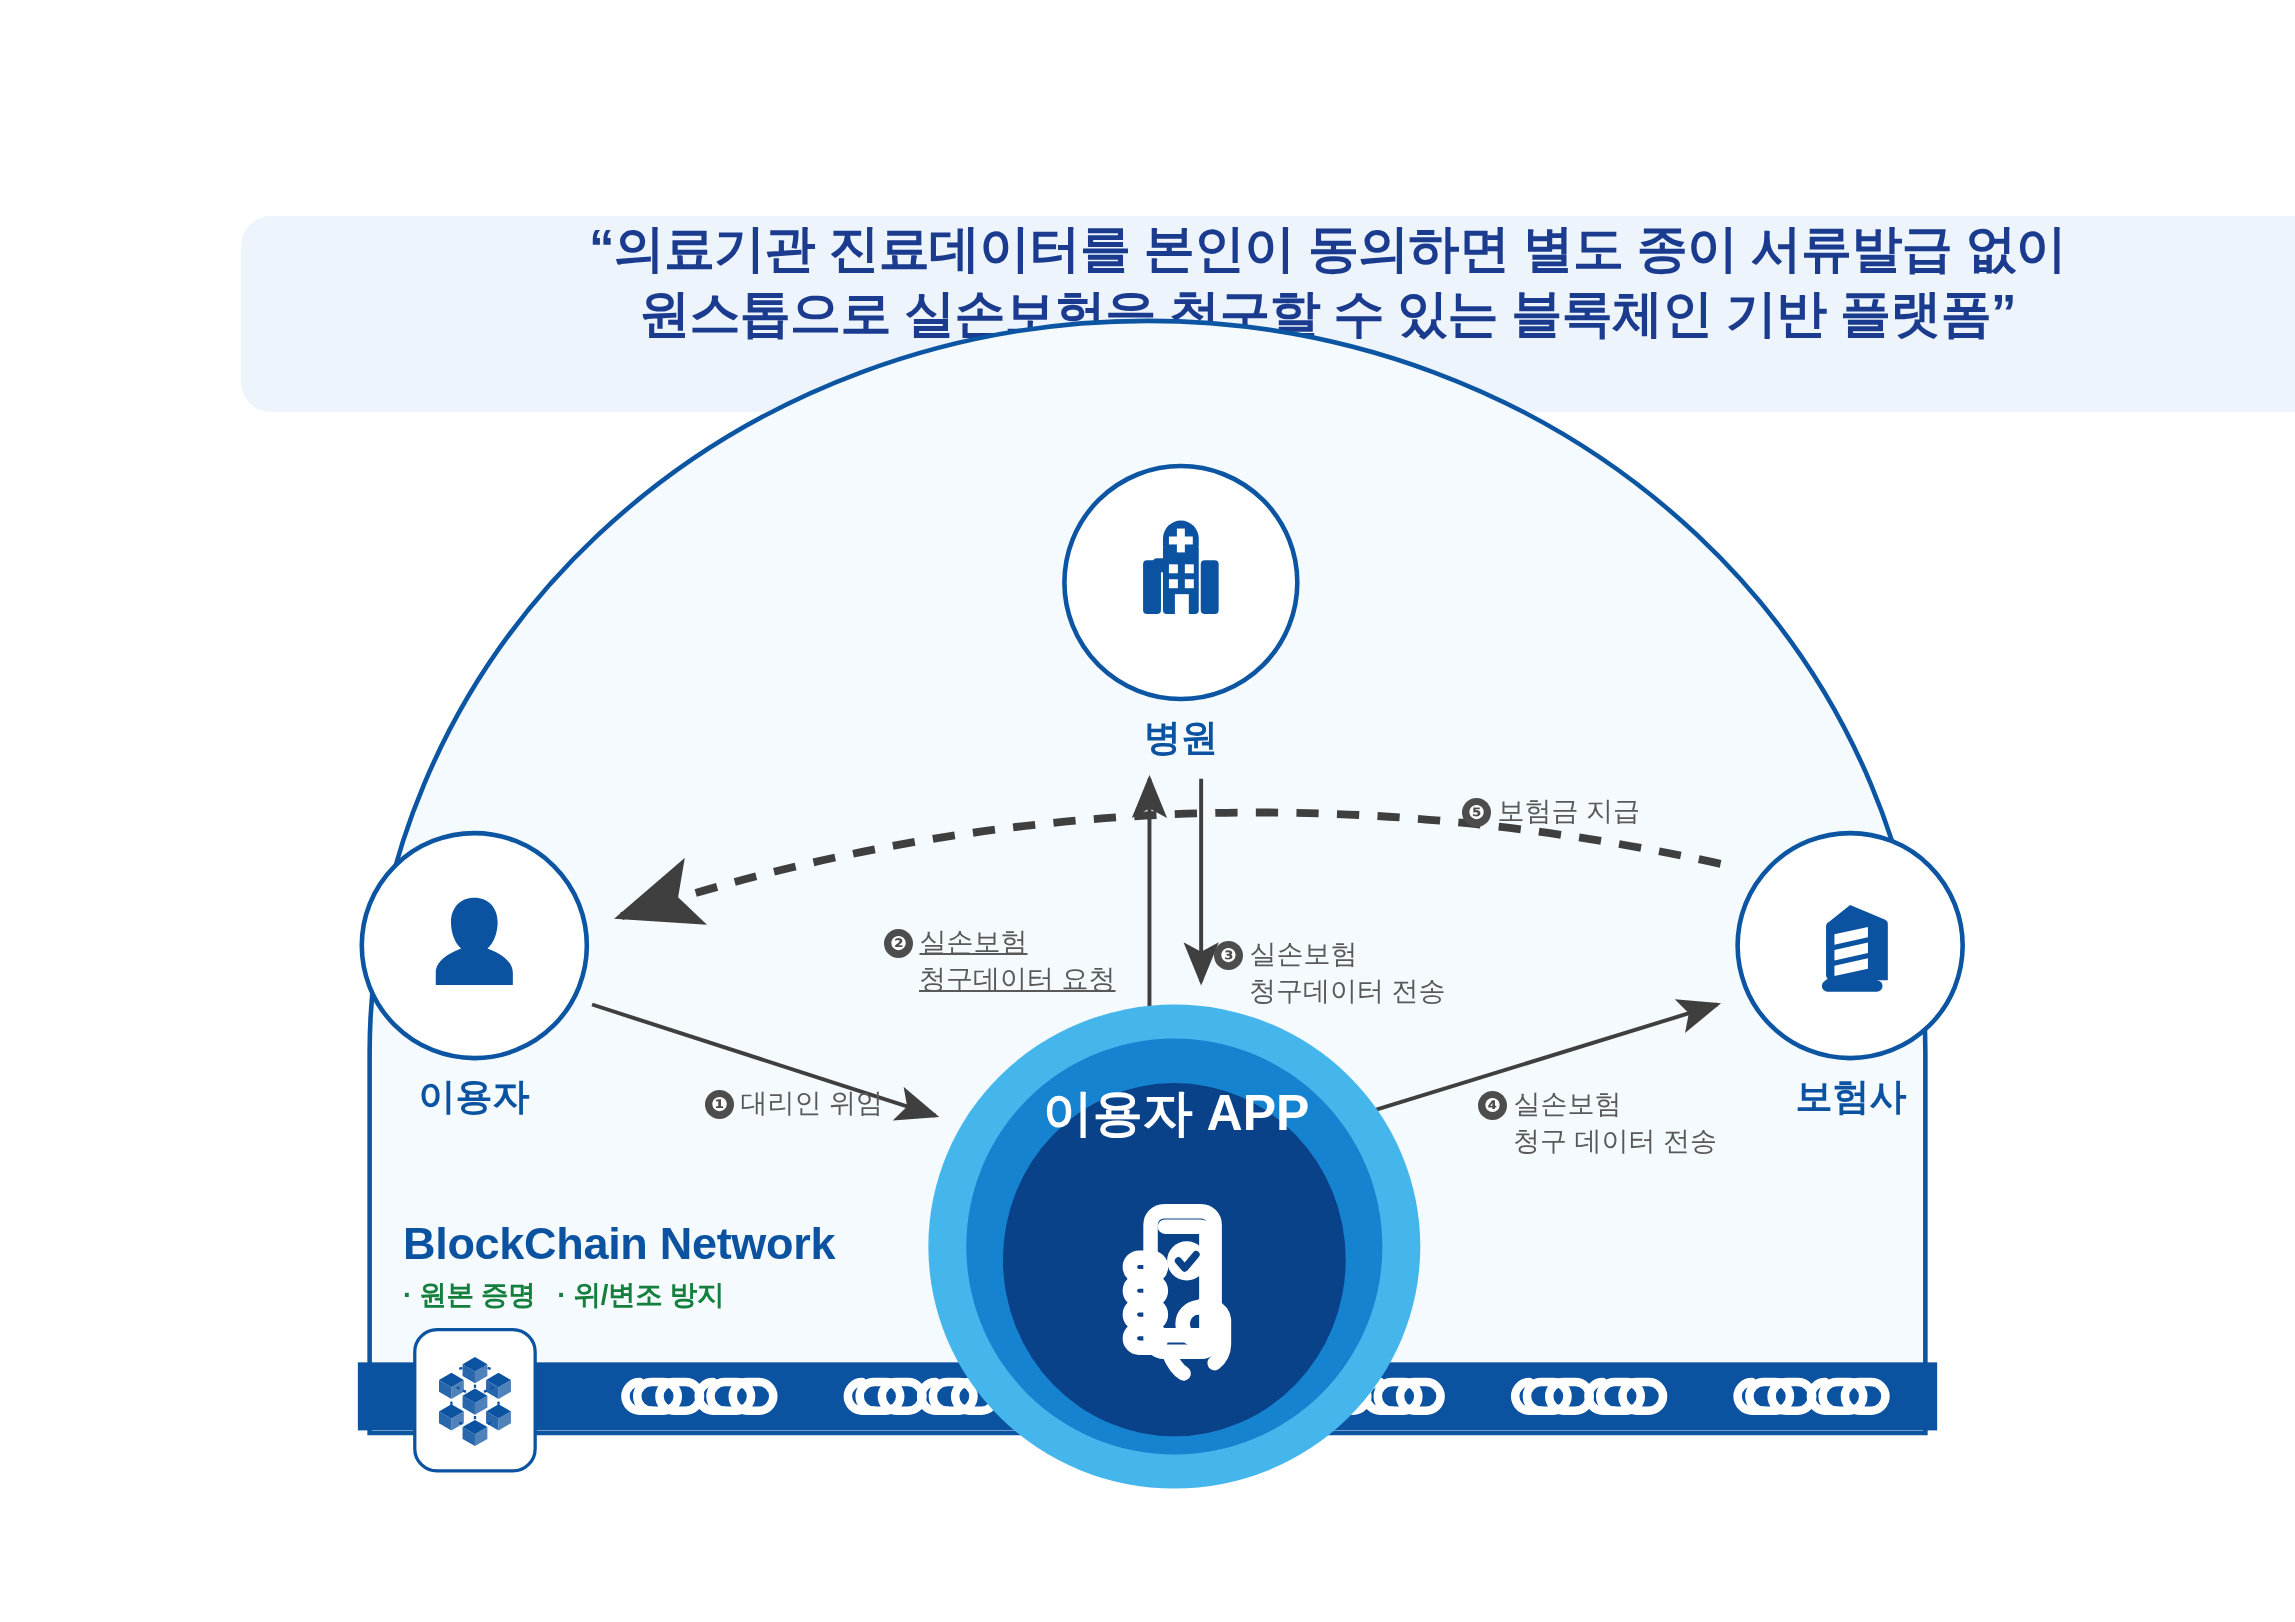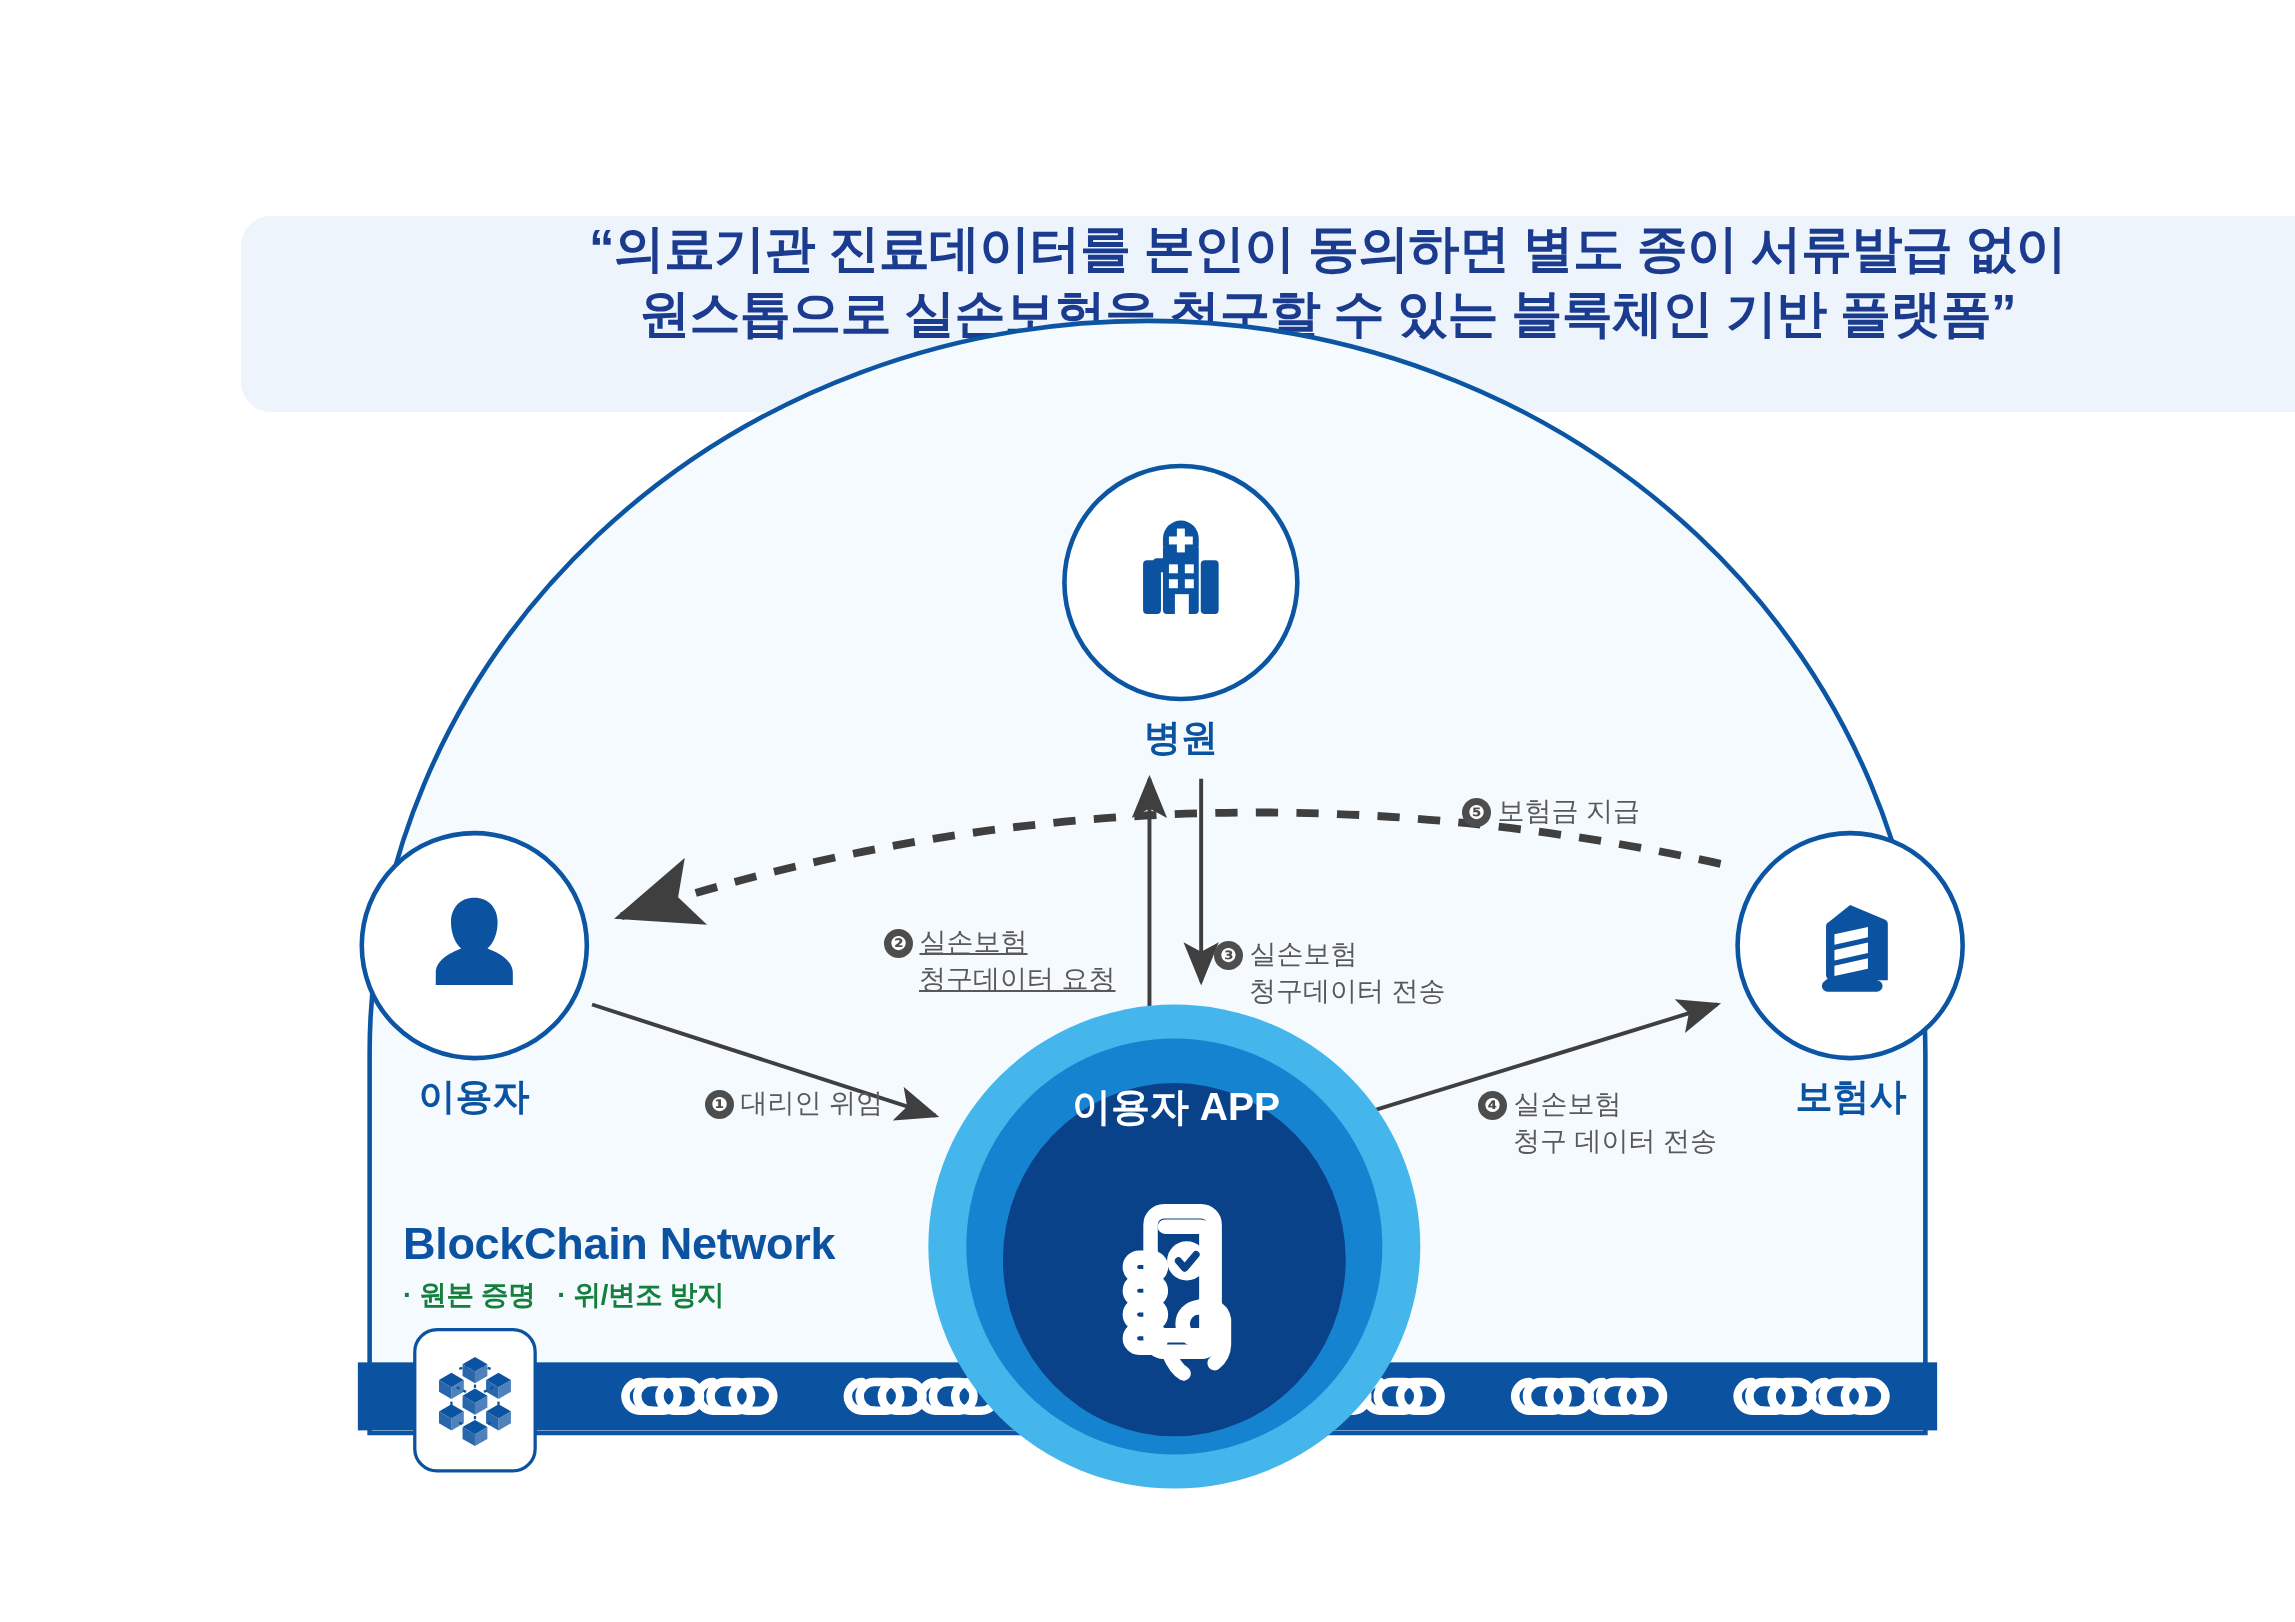--- a/index.html
+++ b/index.html
@@ -84,21 +84,21 @@
   }
   .step-label .l2 {
     display: block;
     padding-left: 35px;
   }
 
   
   #app-title {
     position: absolute;
     color: #ffffff;
-    font-size: 39px;
+    font-size: 50px;
     font-weight: bold;
     white-space: nowrap;
     transform: translateX(-50%);
   }
 
   
   #bc-block {
     position: absolute;
     left: 403px;
     top: 1218px;

